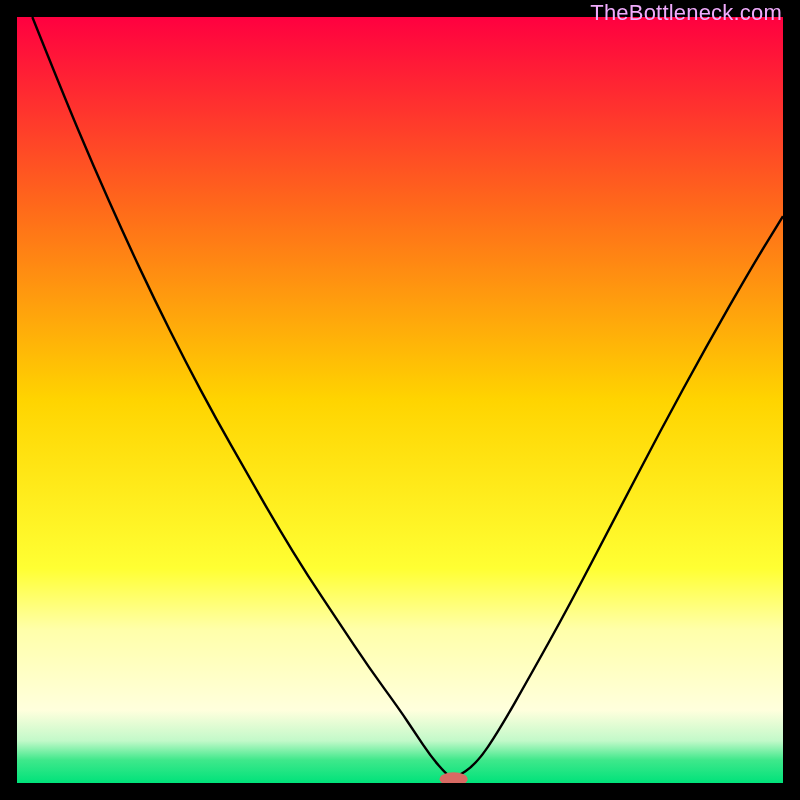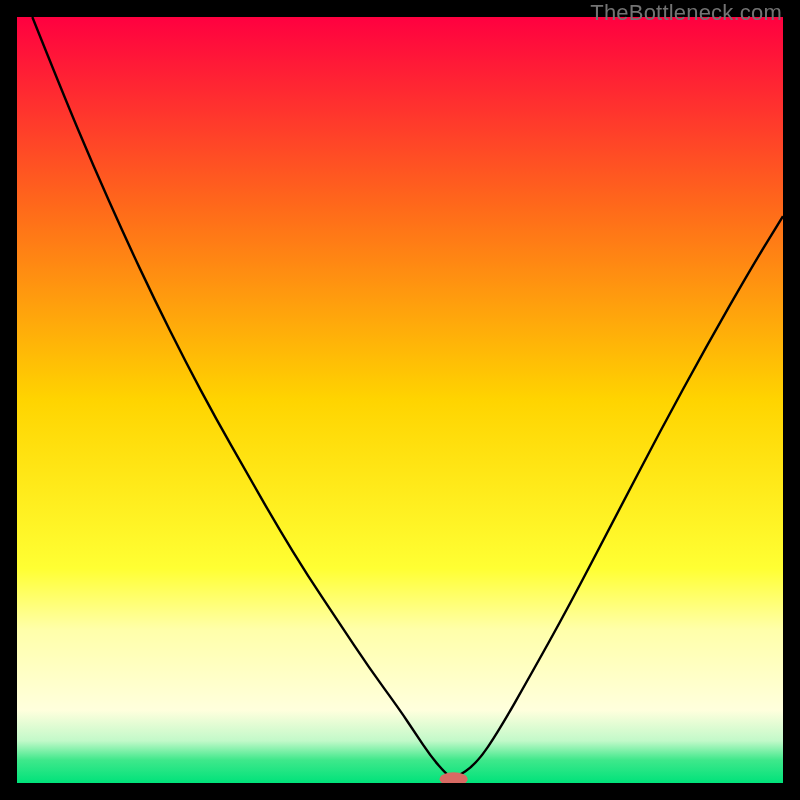--- a/index.html
+++ b/index.html
@@ -23,21 +23,21 @@
     position: absolute;
     left: 0;
     top: 0;
     width: 766px;
     height: 766px;
   }
   .watermark {
     position: absolute;
     top: 0px;
     right: 18px;
-    color: #737373;
+    color: #f0abfc;
     font-size: 22px;
     font-weight: 500;
     letter-spacing: 0.2px;
   }
   svg { display: block; }
 </style>
 </head>
 <body>
 
 <div class="frame">

